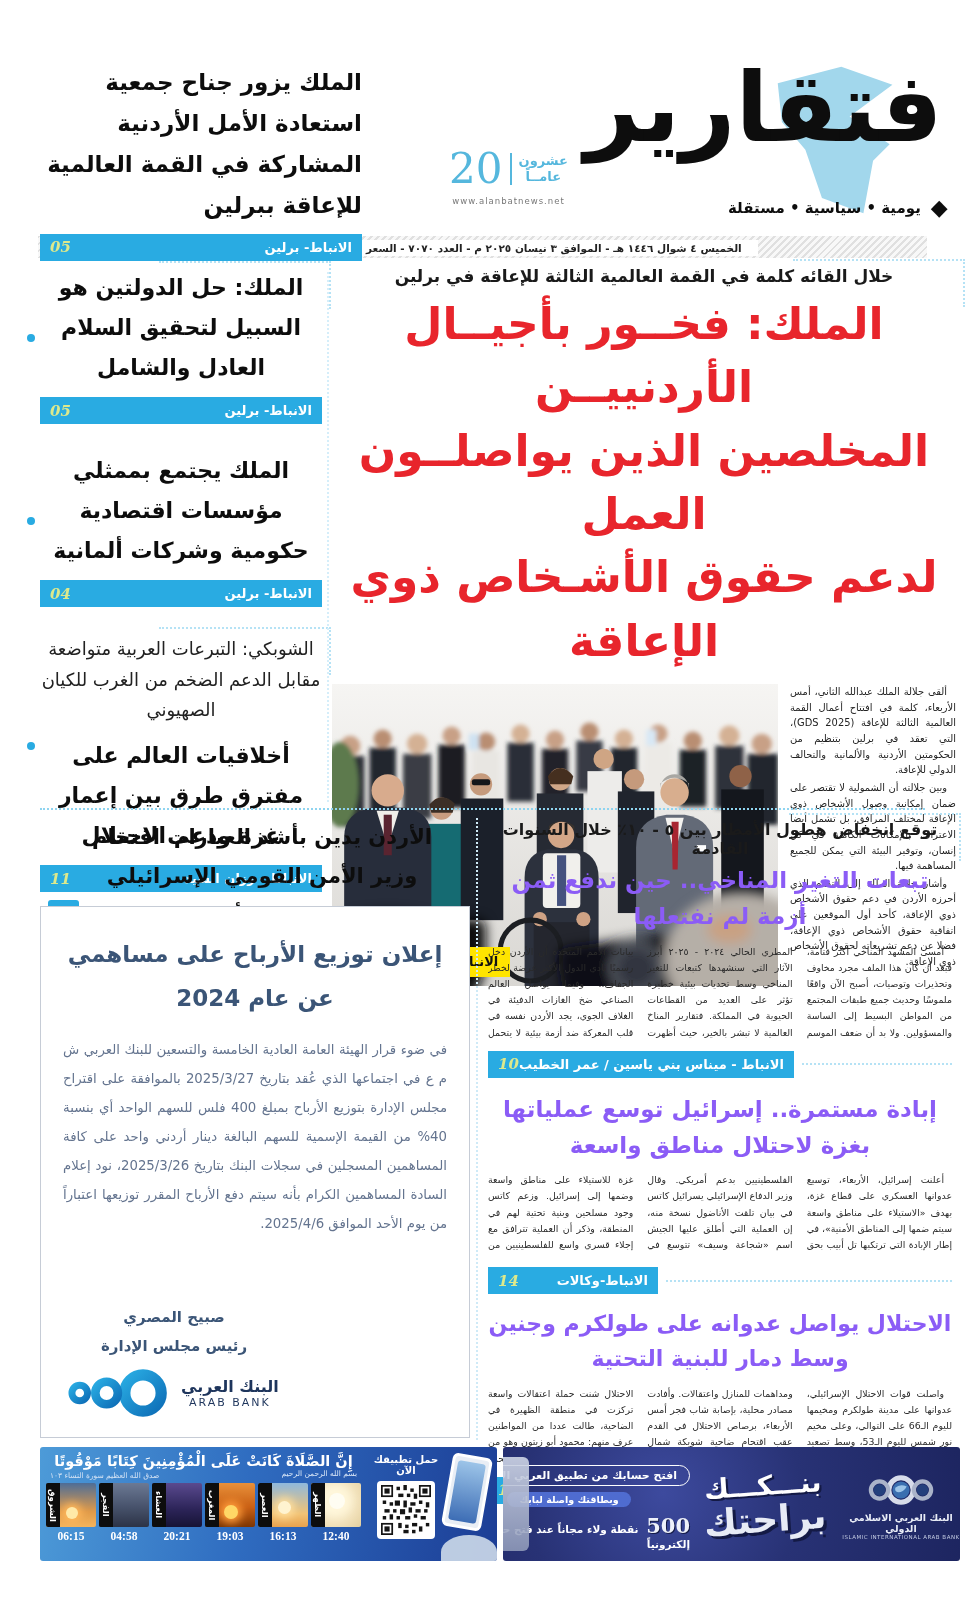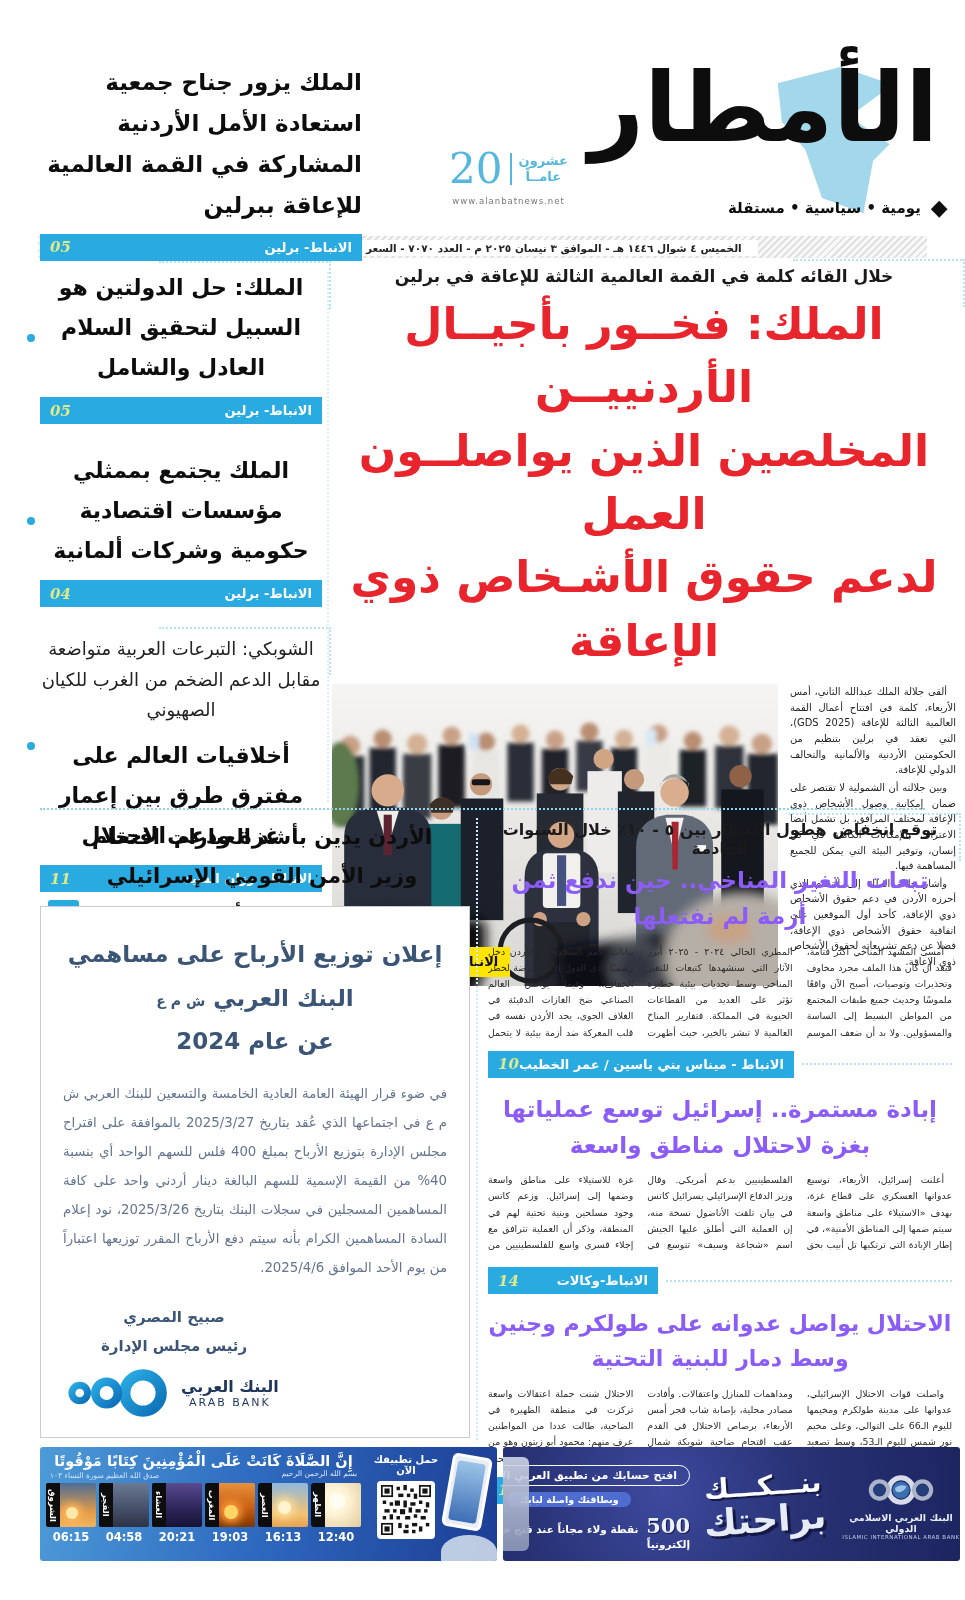--- a/index.html
+++ b/index.html
@@ -121,21 +121,21 @@
   .qr-box svg { width:100%; height:100%; display:block; }
   .bl-main { flex:1; padding:6px 6px 0 8px; position:relative; }
   .bl-bismillah { position:absolute; top:22px; right:10px; color:#dce9f8; font-size:7.5px; }
   .bl-verse { text-align:center; color:#fff; font-size:14.5px; font-weight:bold; }
   .bl-attr { text-align:left; color:#d3e2f4; font-size:7.5px; margin:2px 0 3px 4px; }
   .times-row { display:flex; gap:3px; justify-content:center; }
   .ptile { width:50px; text-align:center; }
   .ptile .sky { position:relative; height:44px; border-radius:2px; overflow:hidden; }
   .ptile .tab { position:absolute; top:0; left:0; width:14px; height:100%; background:#0d0d0d;
     color:#fff; font-size:8.5px; font-weight:bold; writing-mode:vertical-rl; text-align:center; line-height:14px; }
-  .ptile .tm { color:#fff; font-size:11.5px; font-weight:bold; margin-top:3px; }
+  .ptile .tm { color:#fff; font-size:11.5px; font-weight:bold; margin-top:3px;font-family:Liberation Serif, serif; }
   .sky-dhuhr   { background:radial-gradient(circle at 45% 40%, #fff8e0 0 22%, #f3e3bd 60%, #e3cf9f); }
   .sky-asr     { background:linear-gradient(#8fb8dc,#f2c375 70%,#e8a24e); }
   .sky-maghrib { background:linear-gradient(#e8903a,#c95f14 55%,#7c3503); }
   .sky-isha    { background:linear-gradient(#5a4a8f,#2c2458 60%,#161335); }
   .sky-fajr    { background:linear-gradient(#6b7994,#47526b 55%,#2c3346); }
   .sky-shuruq  { background:linear-gradient(#4d6d97,#e09a49 65%,#f4b45c); }
   .sun { position:absolute; border-radius:50%; }
 
   .banner-right { position:absolute; top:1447px; left:503px; width:457px; height:114px; border-radius:3px;
     background:radial-gradient(circle at 35% 40%, #3d4a9e 0%, #283275 45%, #1d2560 100%); overflow:hidden;
@@ -156,21 +156,21 @@
 </style>
 </head>
 <body>
 
 <div class="page">
 
   <div class="mast-wrap">
     <svg class="map-svg" viewBox="0 0 100 110">
       <path d="M10 14 L56 2 L93 15 L62 38 L91 58 L79 70 L72 108 L42 97 L30 62 L13 42 Z" fill="#a2d7ec"></path>
     </svg>
-    <div class="mast-title">الأمطار</div>
+    <div class="mast-title">فتقارير</div>
     <div class="mast-tagline">
       <span class="mast-diamond">◆</span>
       <span>يومية • سياسية • مستقلة</span>
     </div>
     <div class="badge20">
       <div class="badge20-row">
         <span class="badge20-words">
           <span>عشرون</span><br>
           <span>عامــاً</span>
         </span>
@@ -342,24 +342,20 @@
   <div class="vdiv-bottom"></div>
 
   <div class="condemn">
     <h2>الأردن يدين بأشد العبارات اقتحام وزير الأمن القومي الإسرائيلي للمسجد الأقصى</h2>
     <div class="page-badge num">5</div>
   </div>
 
   <div class="ad-box">
     <div class="ad-title">
       <div>إعلان توزيع الأرباح على مساهمي</div>
-      <div>
-        <span class="bank-strong">البنك العربي</span>
-        <span class="suffix">ش م ع</span>
-      </div>
       <div>عن عام 2024</div>
     </div>
     <div class="ad-body">في ضوء قرار الهيئة العامة العادية الخامسة والتسعين للبنك العربي ش م ع في اجتماعها الذي عُقد بتاريخ 2025/3/27 بالموافقة على اقتراح مجلس الإدارة بتوزيع الأرباح بمبلغ 400 فلس للسهم الواحد أي بنسبة 40% من القيمة الإسمية للسهم البالغة دينار أردني واحد على كافة المساهمين المسجلين في سجلات البنك بتاريخ 2025/3/26، نود إعلام السادة المساهمين الكرام بأنه سيتم دفع الأرباح المقرر توزيعها اعتباراً من يوم الأحد الموافق 2025/4/6.</div>
     <div class="ad-sign">
       <div>صبيح المصري</div>
       <div>رئيس مجلس الإدارة</div>
     </div>
     <div class="ad-logo">
       <div class="ad-logo-text">
         <div class="ad-logo-ar">البنك العربي</div>

